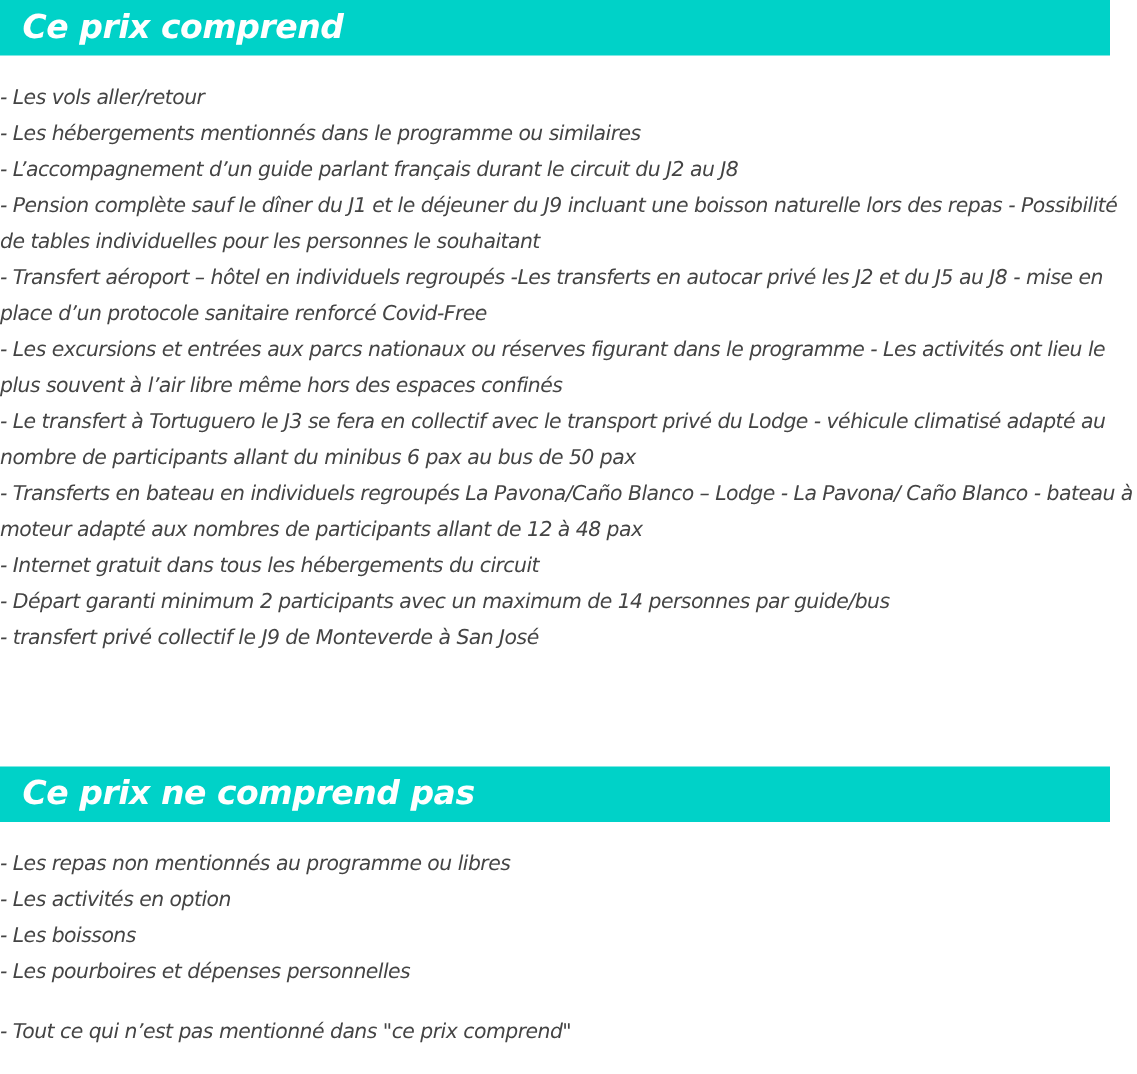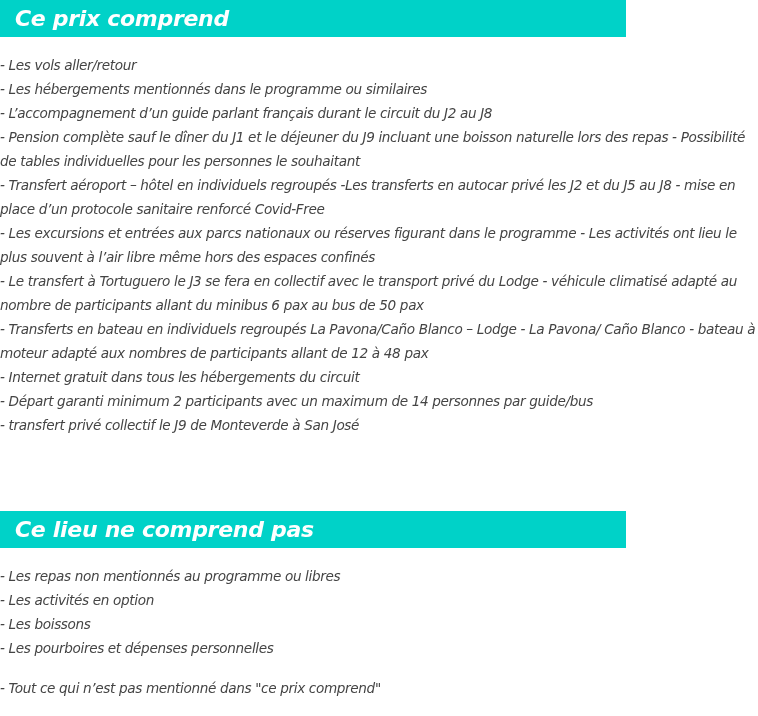--- a/index.html
+++ b/index.html
@@ -10,21 +10,21 @@
     body {
       width: 758px;
       height: 716px;
       overflow: hidden;
       position: relative;
       font-family: "DejaVu Sans", "Liberation Sans", sans-serif;
     }
     .section-header {
       position: absolute;
       left: 0;
-      width: 626px;
+      width: 740px;
       height: 37px;
       background: #00d2c8;
     }
     .section-header h2 {
       margin: 0;
       padding: 0 0 0 15px;
       color: #ffffff;
       font-family: "DejaVu Sans", "Liberation Sans", sans-serif;
       font-style: italic;
       font-weight: bold;
@@ -73,21 +73,21 @@
   <li>- Transfert aéroport – hôtel en individuels regroupés -Les transferts en autocar privé les J2 et du J5 au J8 - mise en place d’un protocole sanitaire renforcé Covid-Free</li>
   <li>- Les excursions et entrées aux parcs nationaux ou réserves figurant dans le programme - Les activités ont lieu le plus souvent à l’air libre même hors des espaces confinés</li>
   <li>- Le transfert à Tortuguero le J3 se fera en collectif avec le transport privé du Lodge - véhicule climatisé adapté au nombre de participants allant du minibus 6 pax au bus de 50 pax</li>
   <li>- Transferts en bateau en individuels regroupés La Pavona/Caño Blanco – Lodge - La Pavona/ Caño Blanco - bateau à moteur adapté aux nombres de participants allant de 12 à 48 pax</li>
   <li>- Internet gratuit dans tous les hébergements du circuit</li>
   <li>- Départ garanti minimum 2 participants avec un maximum de 14 personnes par guide/bus</li>
   <li>- transfert privé collectif le J9 de Monteverde à San José</li>
 </ul>
 
 <div class="section-header" id="header-excluded">
-  <h2>Ce lieu ne comprend pas</h2>
+  <h2>Ce prix ne comprend pas</h2>
 </div>
 
 <ul class="item-list" id="list-excluded">
   <li>- Les repas non mentionnés au programme ou libres</li>
   <li>- Les activités en option</li>
   <li>- Les boissons</li>
   <li>- Les pourboires et dépenses personnelles</li>
   <li class="spacer"></li>
   <li>- Tout ce qui n’est pas mentionné dans "ce prix comprend"</li>
 </ul>

